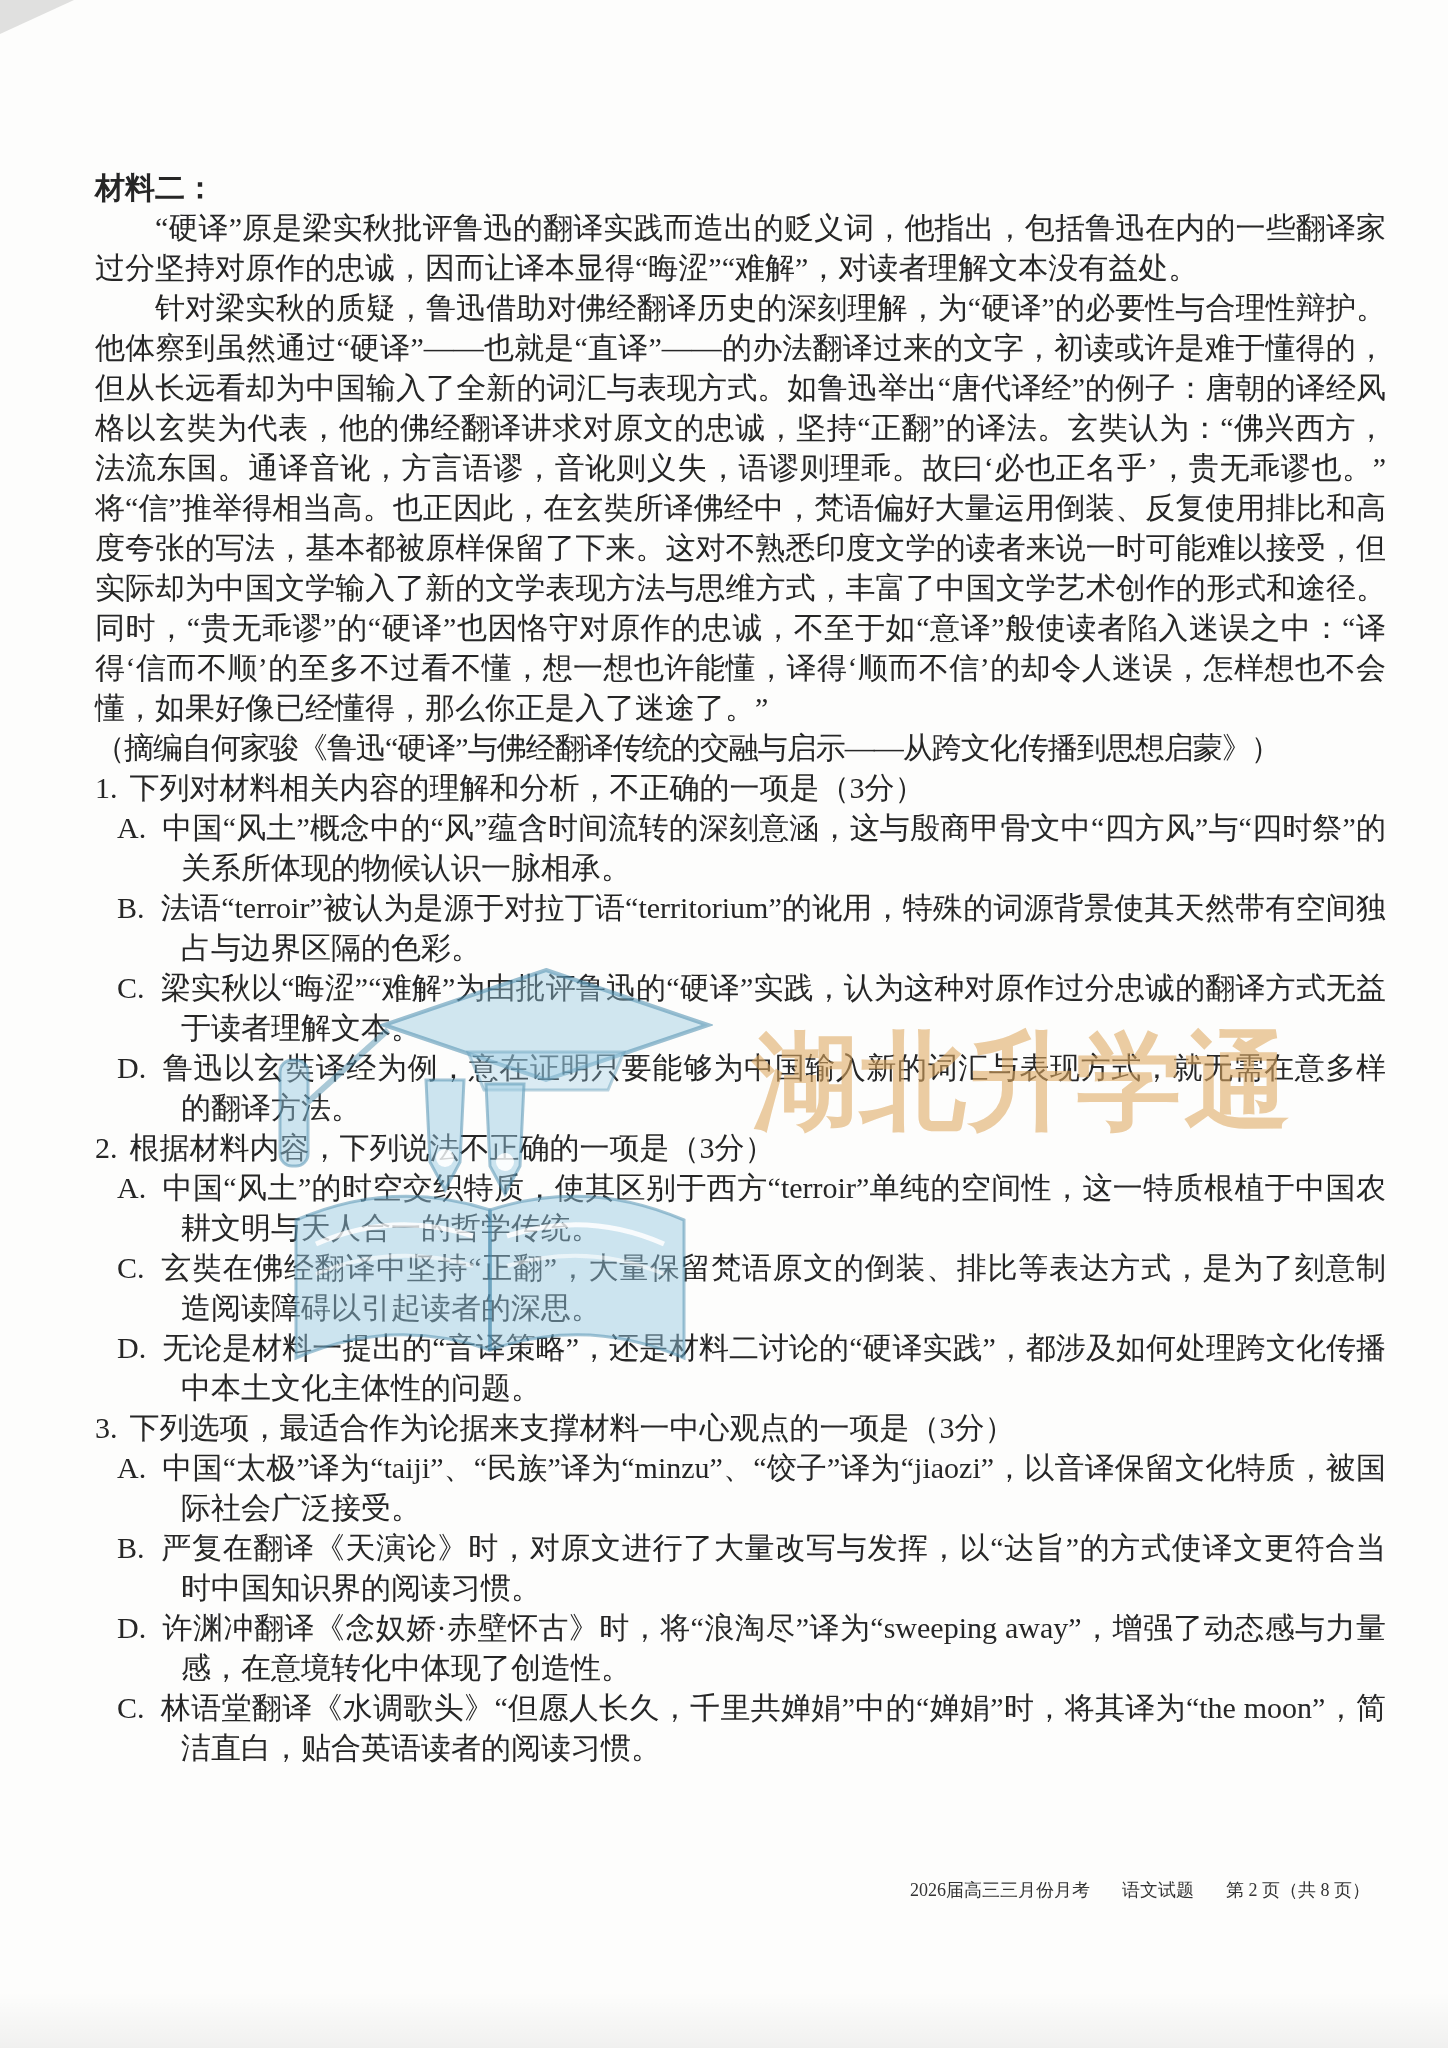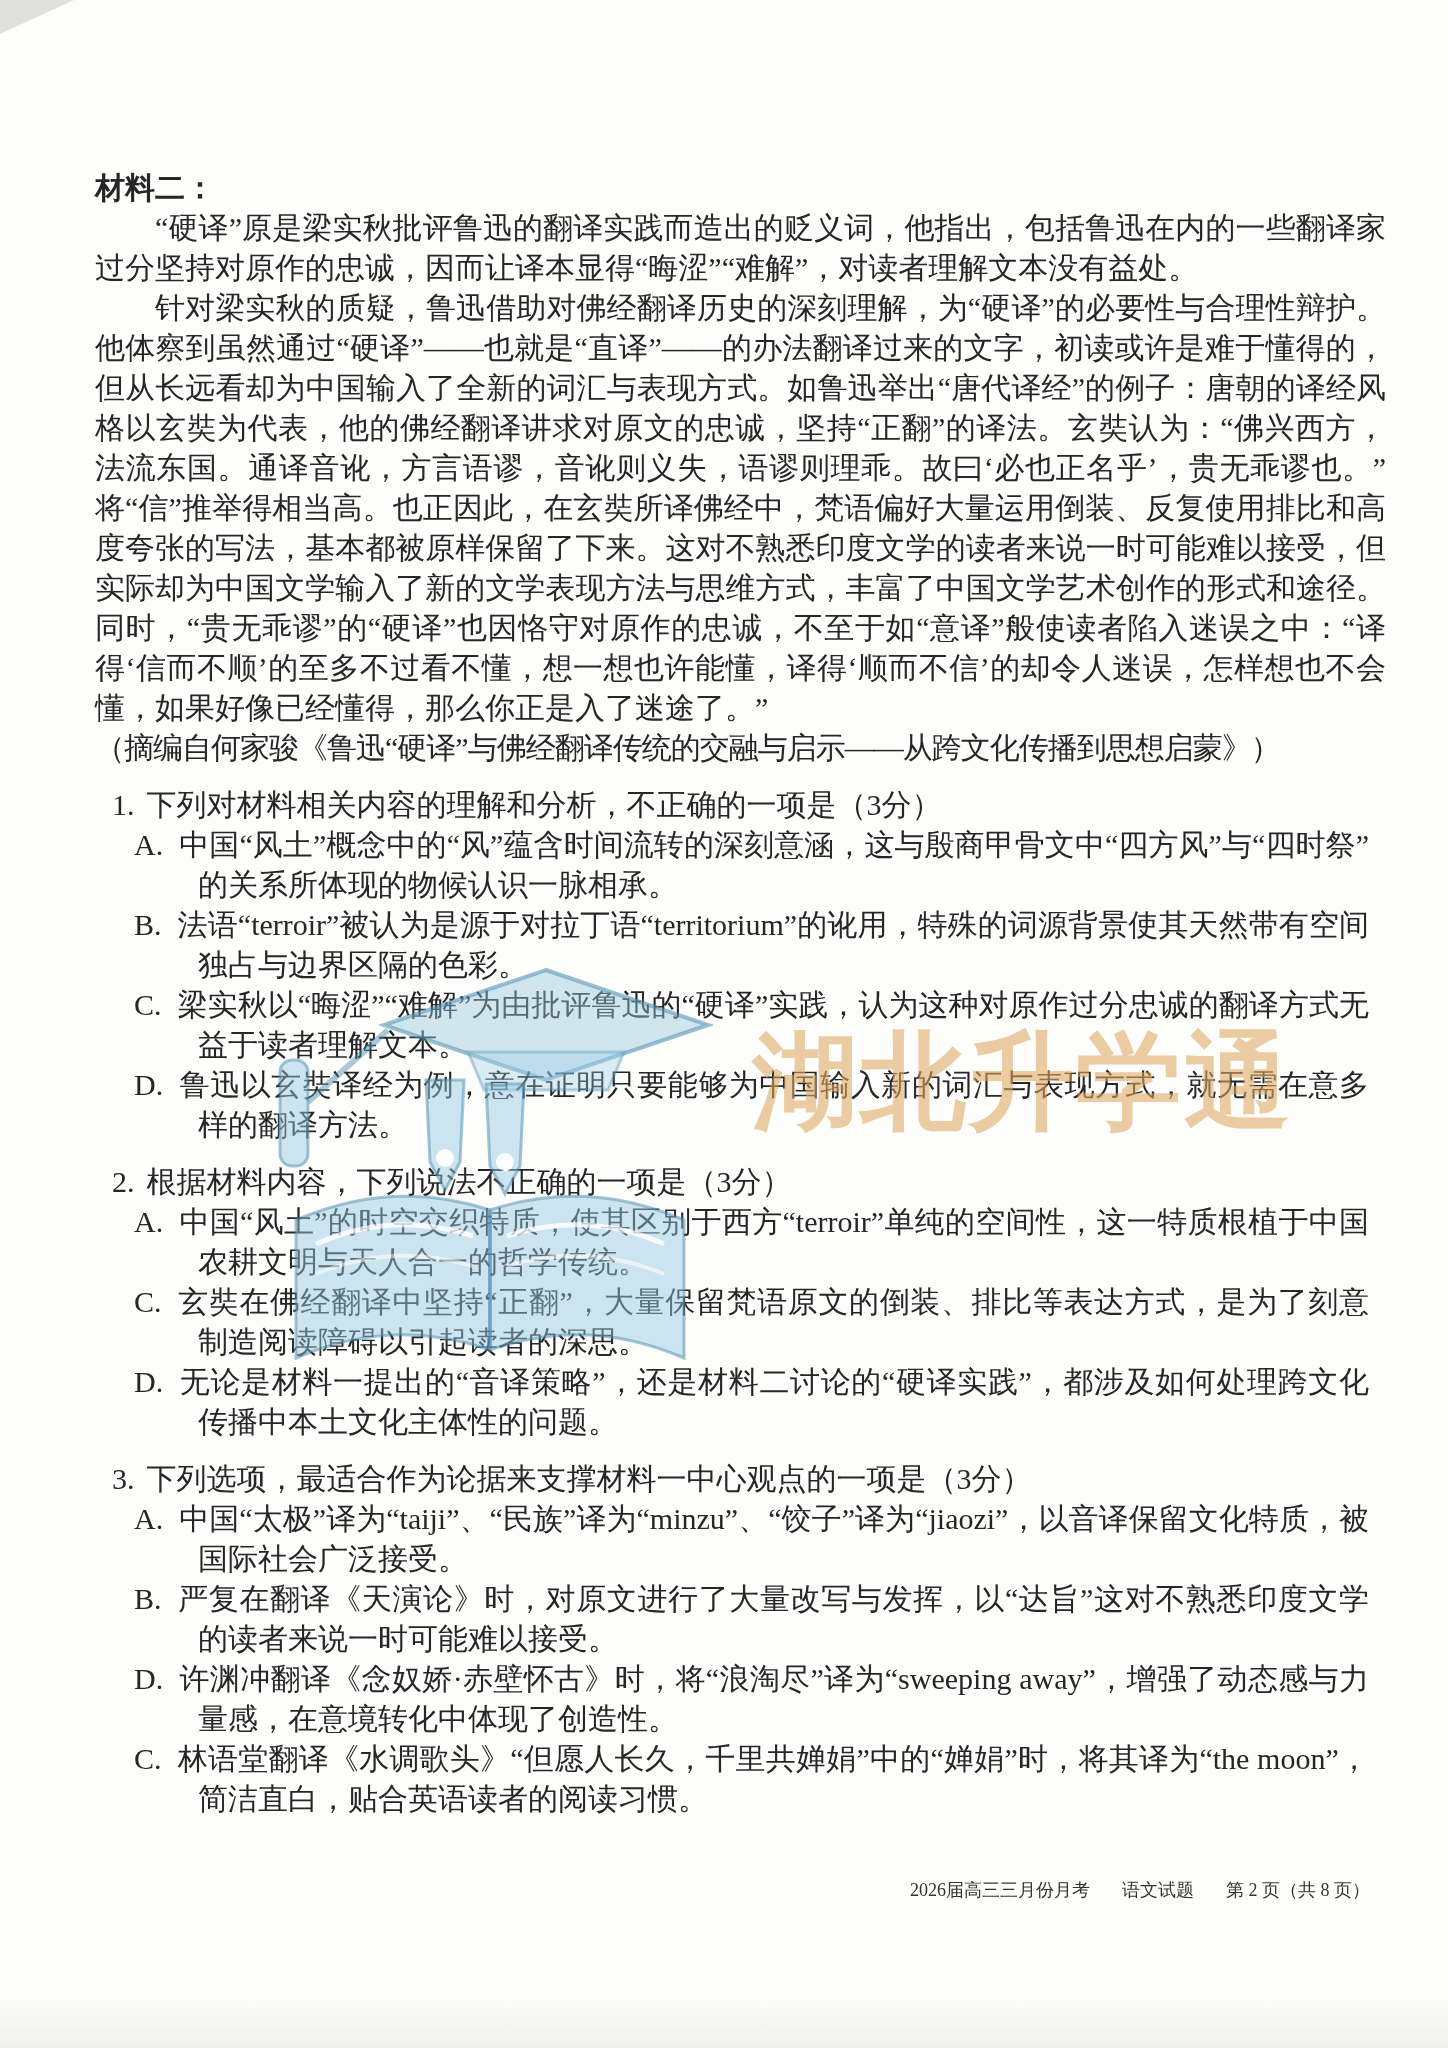--- a/index.html
+++ b/index.html
@@ -22,21 +22,21 @@
     background:linear-gradient(to bottom,rgba(0,0,0,0) 0%,rgba(0,0,0,0.05) 100%);
   }
   .content{
     position:absolute;top:168px;left:95px;right:62px;
     font-size:30px;line-height:40px;
     z-index:1;
   }
   .heading{font-weight:700;font-family:"Liberation Sans","DejaVu Sans",sans-serif;}
   .para{margin:0;text-indent:2em;text-align:justify;}
   .attribution{text-align:left;white-space:nowrap;letter-spacing:-1px;}
-  .qblock{margin:17px;}
+  .qblock{margin:0;}
   .stem{padding-left:46px;text-indent:-46px;text-align:justify;}
   .qnum{margin-right:12px;}
   .opt{margin-left:22px;padding-left:64px;text-indent:-64px;text-align:justify;}
   .opt-label{margin-right:16px;font-family:"Liberation Serif","DejaVu Serif",serif;}
   .footer{
     position:absolute;top:1878px;left:95px;right:62px;
     text-align:right;font-size:18px;color:#333;z-index:1;
   }
   .footer span{margin:0 16px;}
   
@@ -111,21 +111,21 @@
   <div class="qblock">
     <div class="stem">
       <span class="qnum">3.</span><span class="qtext">下列选项，最适合作为论据来支撑材料一中心观点的一项是（3分）</span>
     </div>
 
   <div class="opt">
     <span class="opt-label">A.</span><span class="opt-text">中国“太极”译为“taiji”、“民族”译为“minzu”、“饺子”译为“jiaozi”，以音译保留文化特质，被国际社会广泛接受。</span>
   </div>
 
   <div class="opt">
-    <span class="opt-label">B.</span><span class="opt-text">严复在翻译《天演论》时，对原文进行了大量改写与发挥，以“达旨”这对不熟悉印度文学的读者来说一时可能难以接受。</span>
+    <span class="opt-label">B.</span><span class="opt-text">严复在翻译《天演论》时，对原文进行了大量改写与发挥，以“达旨”的方式使译文更符合当时中国知识界的阅读习惯。</span>
   </div>
 
   <div class="opt">
     <span class="opt-label">D.</span><span class="opt-text">许渊冲翻译《念奴娇·赤壁怀古》时，将“浪淘尽”译为“sweeping away”，增强了动态感与力量感，在意境转化中体现了创造性。</span>
   </div>
 
   <div class="opt">
     <span class="opt-label">C.</span><span class="opt-text">林语堂翻译《水调歌头》“但愿人长久，千里共婵娟”中的“婵娟”时，将其译为“the moon”，简洁直白，贴合英语读者的阅读习惯。</span>
   </div>
 </div>

